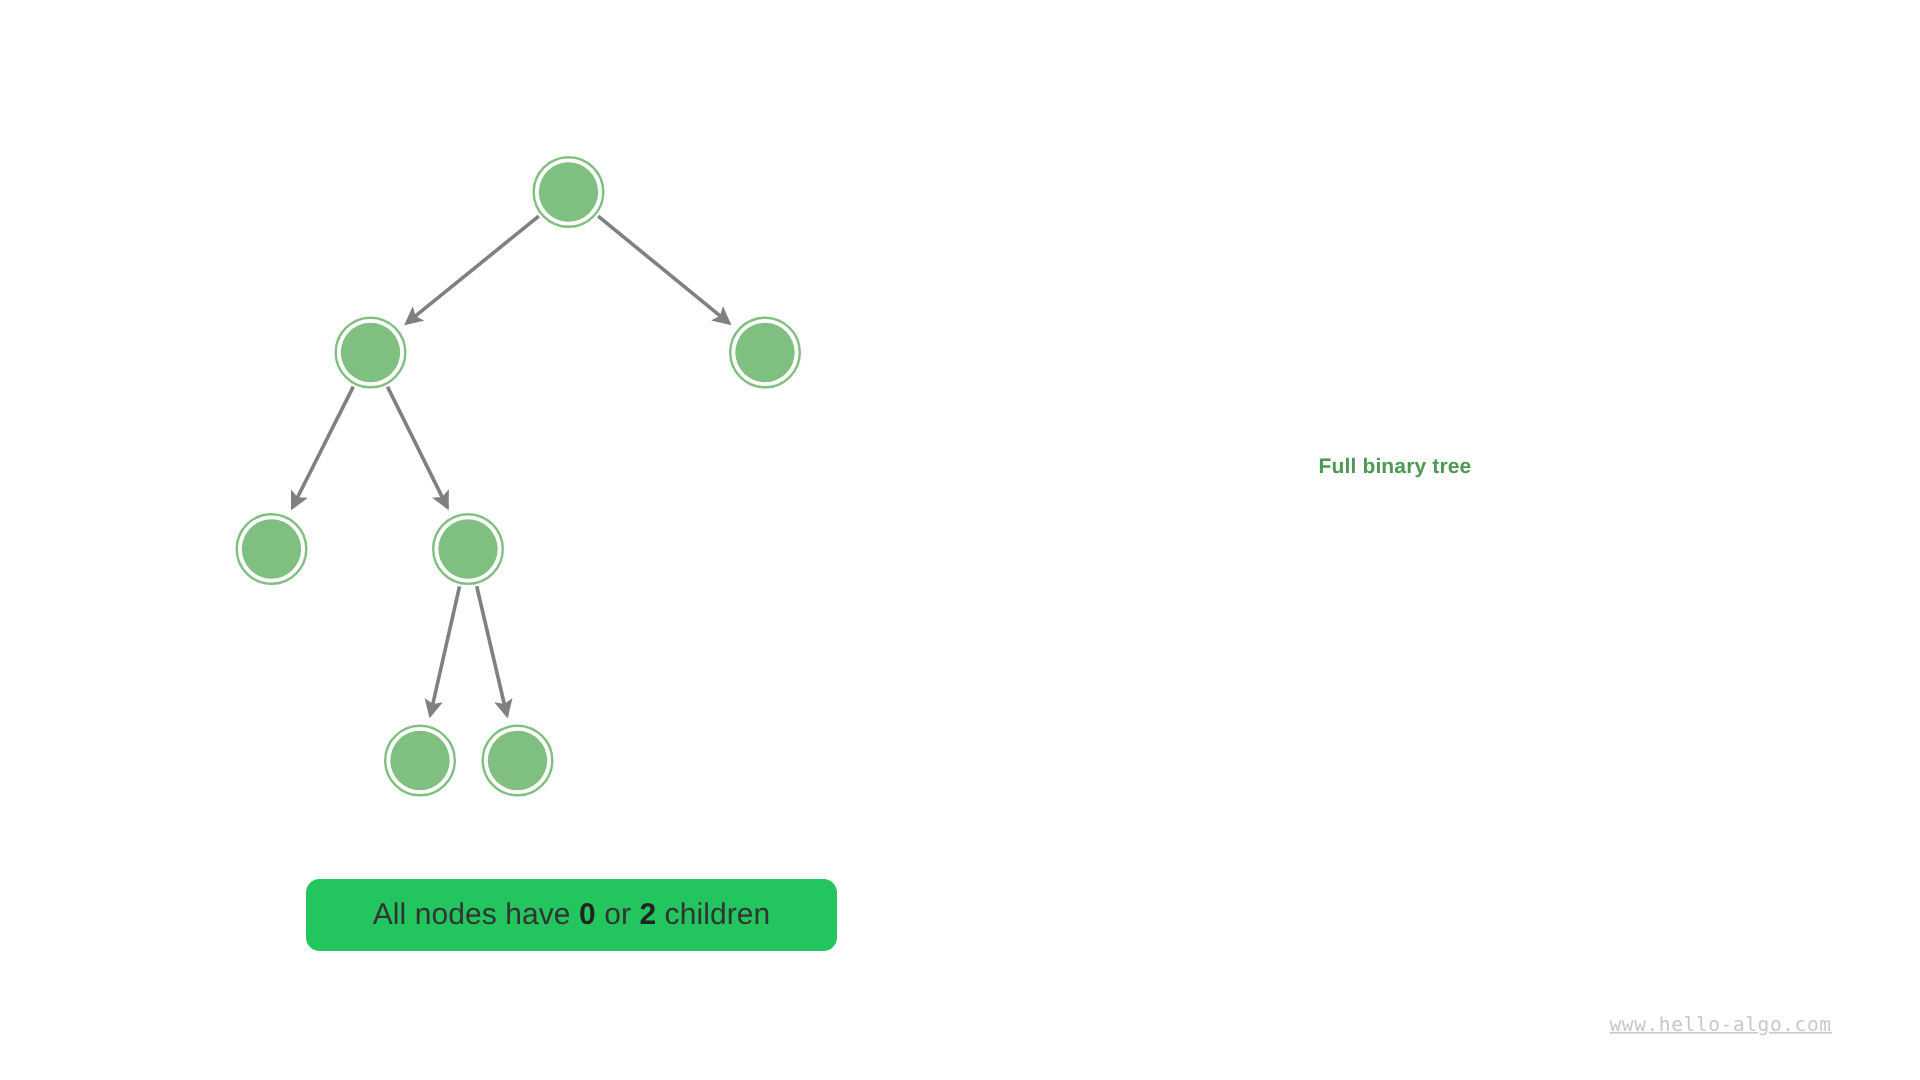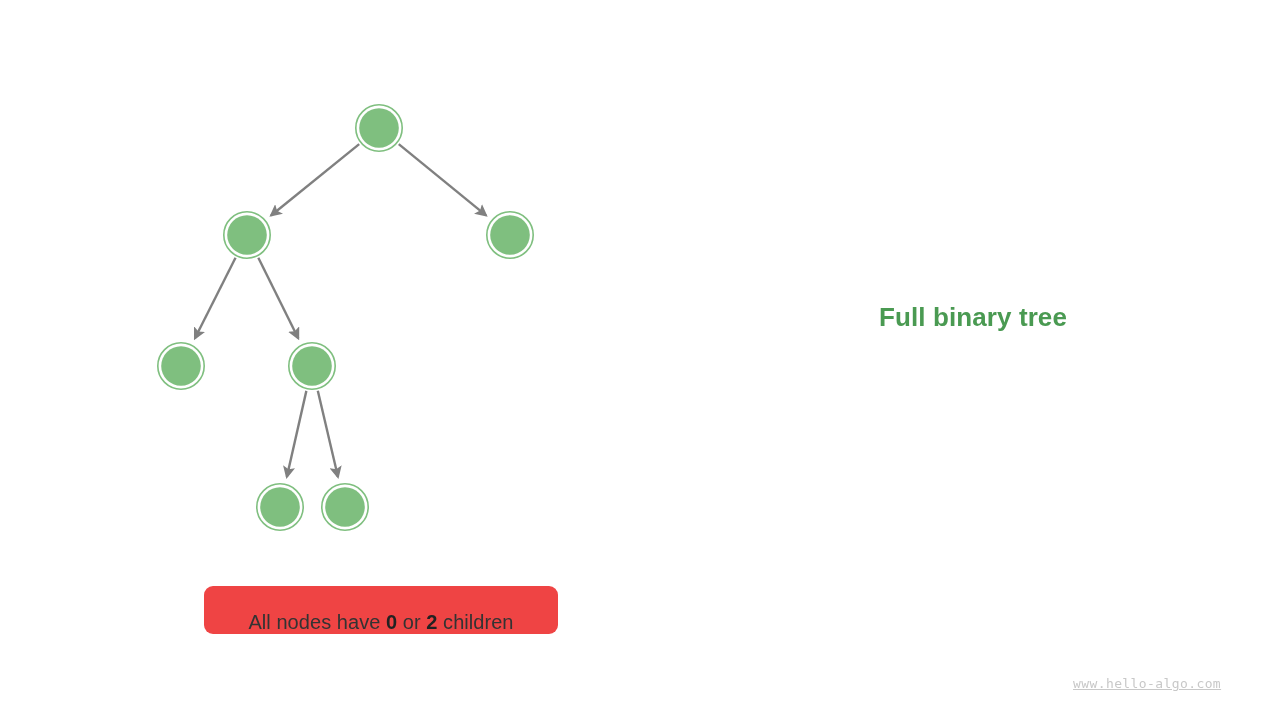--- a/index.html
+++ b/index.html
@@ -22,37 +22,37 @@
     top: 0;
     width: 1280px;
     height: 720px;
   }
 
   .diagram-title {
     position: absolute;
     left: 879px;
     top: 302px;
     font-family: "Liberation Sans", sans-serif;
-    font-size: 26px;
+    font-size: 14px;
     font-weight: bold;
     color: #4a9a52;
     letter-spacing: 0.1px;
     white-space: nowrap;
   }
 
   .caption-pill {
     position: absolute;
     left: 204px;
     top: 586px;
     width: 354px;
     height: 48px;
-    background: #ef4444;
+    background: #22c55e;
     border-radius: 9px;
     display: flex;
-    align-items: flex-end;
+    align-items: center;
     justify-content: center;
   }
   .caption-text {
     font-family: "Liberation Sans", sans-serif;
     font-size: 20px;
     color: #333333;
     white-space: nowrap;
     letter-spacing: 0.05px;
   }
   .caption-text b {

